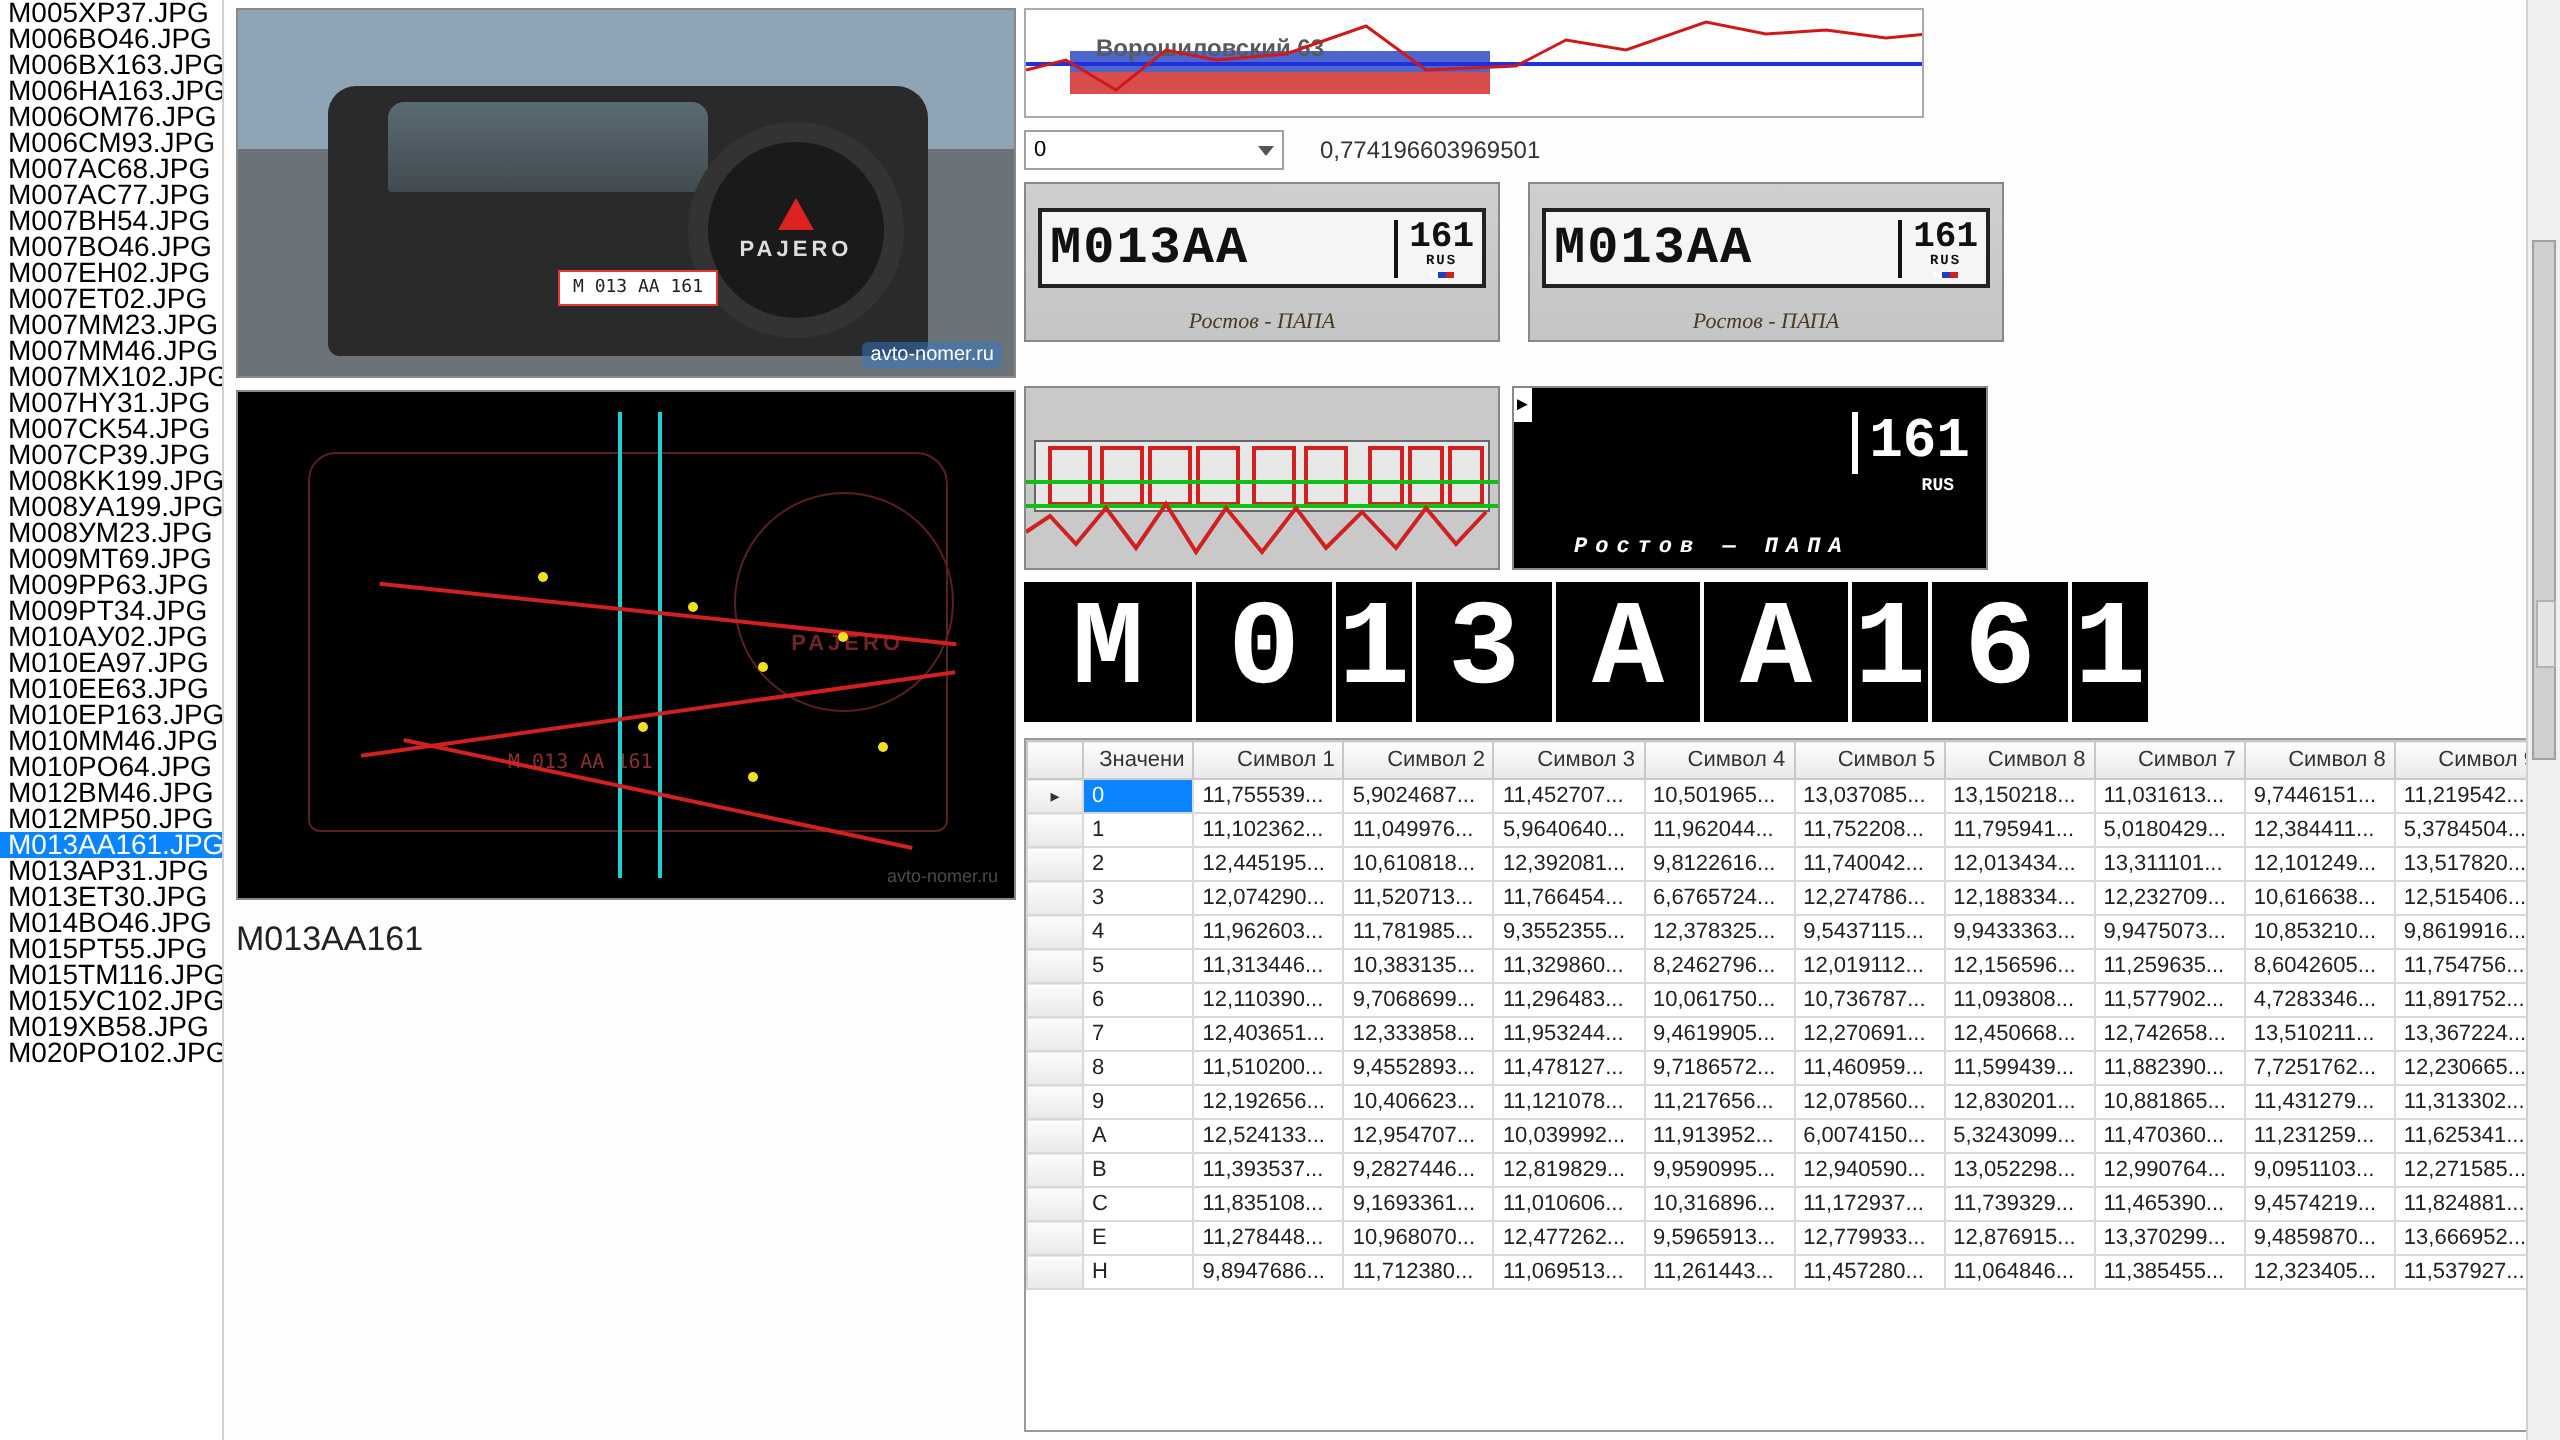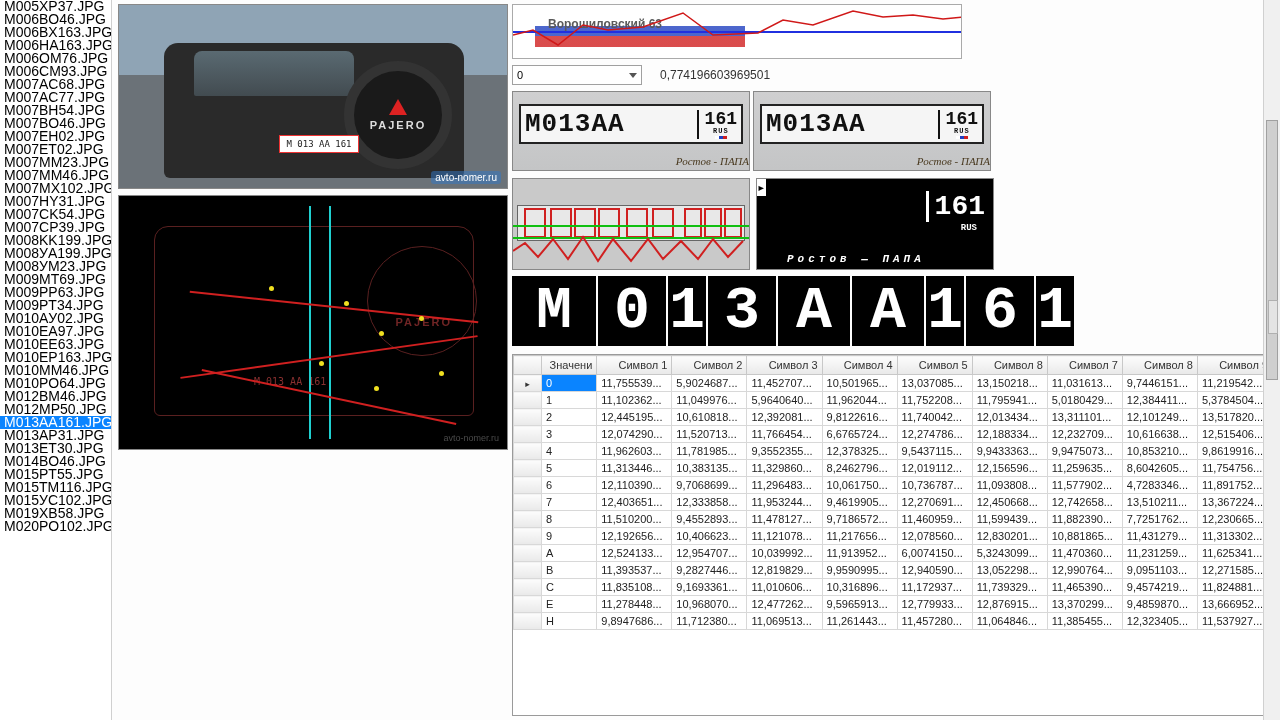--- a/index.html
+++ b/index.html
@@ -190,42 +190,42 @@
     font-size:11px;
   }
   .spinner .caret {
     width:0;height:0;
     border-left:4px solid transparent;
     border-right:4px solid transparent;
     border-top:5px solid #555;
   }
   .float-label { font-size:12px; color:#333; }
   
-  .plate-row { display:flex; gap:3px; margin-bottom:7px;text-decoration:underline;}
+  .plate-row { display:flex; gap:14px; margin-bottom:22px;text-decoration:underline;}
   .plate-crop {
     width:238px; height:80px;
     border:1px solid #888;
     background: linear-gradient(#cfcfd0,#c4c5c6);
     position:relative;
     overflow:hidden;
   }
   .plate-white {
     position:absolute; left:6px; top:12px; right:6px; height:40px;
     background:#f5f5f5;
     border:2px solid #222;
     display:flex; align-items:center;
     padding:0 4px;
     font-family: 'Courier New', monospace;
   }
   .plate-main { font-size:26px; font-weight:bold; color:#111; flex:1; letter-spacing:1px;}
   .plate-region { font-size:18px; font-weight:bold; color:#111; border-left:2px solid #111; padding-left:6px; display:flex; flex-direction:column; align-items:center; line-height:1;}
   .plate-region .rus { font-size:7px; letter-spacing:1px;}
   .plate-region .flag { display:flex; margin-top:1px;}
   .plate-region .flag span{width:4px;height:3px;}
-  .sticker { position:absolute; bottom:3px; left:0; right:0; text-align:right; font-size:11px; font-style:italic; color:#4a3a20; font-family: cursive;}
+  .sticker { position:absolute; bottom:3px; left:0; right:0; text-align:center; font-size:11px; font-style:italic; color:#4a3a20; font-family: cursive;}
   
   .seg-row { display:flex; gap:6px; margin-bottom:6px;}
   .seg-panel {
     width:238px; height:92px;
     border:1px solid #888;
     background:#c9c9c9;
     position:relative;
     overflow:hidden;
   }
   .seg-plate { position:absolute; left:4px; top:26px; right:4px; height:36px; background:#e8e8e8; border:1px solid #666;}
@@ -389,20 +389,21 @@
         <div class="edge-dot" style="left:150px; top:90px;"></div>
         <div class="edge-dot" style="left:225px; top:105px;"></div>
         <div class="edge-dot" style="left:260px; top:135px;"></div>
         <div class="edge-dot" style="left:300px; top:120px;"></div>
         <div class="edge-dot" style="left:200px; top:165px;"></div>
         <div class="edge-dot" style="left:255px; top:190px;"></div>
         <div class="edge-dot" style="left:320px; top:175px;"></div>
       </div>
 
       <div class="status-block">
+        <div>M013AA161</div>
       </div>
     </div>
 
     <div class="right-col">
 
       <div class="signal-graph">
         <div class="sig-banner"></div>
         <div class="sig-text">Ворошиловский 63</div>
         <div class="sig-blueline"></div>
         <svg width="450" height="55" style="position:absolute;left:0;top:0;">

